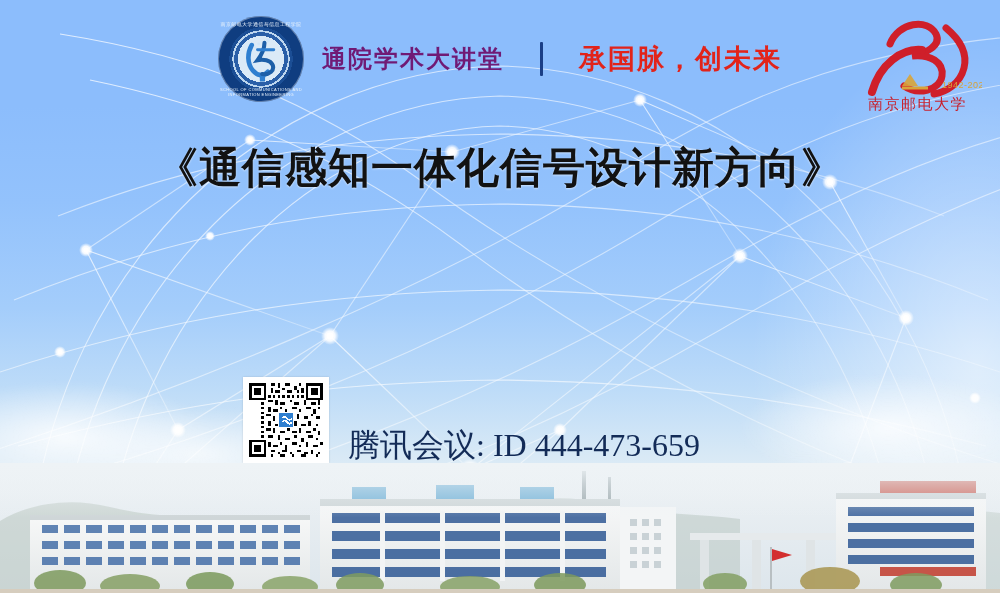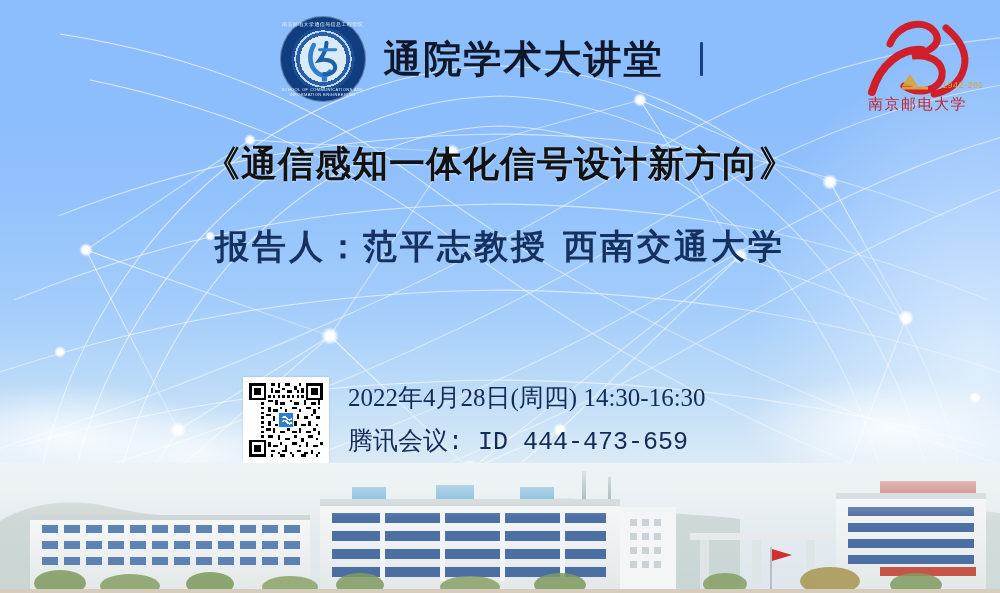--- a/index.html
+++ b/index.html
@@ -68,41 +68,41 @@
     font-family:"Liberation Sans",sans-serif;
   }
   .school-logo .ring-text-top{top:5px;}
   .school-logo .ring-text-bottom{bottom:5px;font-size:4px;}
   .school-logo .mark{
     position:absolute;left:50%;top:50%;transform:translate(-50%,-50%);
     width:58px;height:58px;
   }
 
   .header-title{
-    font-size:38px;font-weight:700;color:#0f172a;
+    font-size:24px;font-weight:700;color:#701a75;
     letter-spacing:2px;white-space:nowrap;
     font-family:"DejaVu Serif","Liberation Serif",serif;
   }
   .header-divider{
     width:3px;height:34px;background:#1b3f86;margin:0 18px;border-radius:1px;
   }
   .header-slogan{
     font-size:27px;font-weight:700;color:#e2231a;
     letter-spacing:2px;white-space:nowrap;
     font-family:"DejaVu Serif","Liberation Serif",serif;
   }
 
   .anniv-logo{
     position:absolute;right:18px;top:8px;width:132px;height:108px;
   }
 
   
   .title{
     position:absolute;left:0;right:0;top:140px;text-align:center;
-    font-size:36px;font-weight:700;color:#121212;letter-spacing:1px;
+    font-size:42px;font-weight:700;color:#121212;letter-spacing:1px;
     font-family:"DejaVu Serif","Liberation Serif",serif;
     text-shadow:0 1px 2px rgba(255,255,255,.5);
   }
   .speaker{
     position:absolute;left:0;right:0;top:224px;text-align:center;
     font-size:34px;font-weight:700;color:#15315f;letter-spacing:3px;
     font-family:"DejaVu Serif","Liberation Serif",serif;
   }
   .cred{
     position:absolute;left:0;right:0;text-align:center;
@@ -120,22 +120,22 @@
   }
   .qr svg{display:block;width:100%;height:100%;}
 
   .datetime{
     position:absolute;left:348px;top:381px;
     font-size:25px;color:#132b57;letter-spacing:0px;white-space:nowrap;
     font-family:"Liberation Serif","DejaVu Serif",serif;
   }
   .meeting{
     position:absolute;left:348px;top:424px;
-    font-size:25px;color:#132b57;letter-spacing:0px;white-space:nowrap;
-    font-family:Liberation Mono, monospace;
+    font-size:32px;color:#132b57;letter-spacing:0px;white-space:nowrap;
+    font-family:Liberation Serif, serif;
   }
 
   
   .campus{
     position:absolute;left:0;bottom:0;width:1000px;height:130px;
     overflow:hidden;
   }
   .campus .haze{
     position:absolute;inset:0;
     background:linear-gradient(180deg, rgba(238,243,246,1) 0%, rgba(238,243,246,.55) 16%, rgba(238,243,246,0) 42%);
@@ -267,38 +267,38 @@
           <circle cx="62" cy="18" r="3.4" fill="#cfe6fa"></circle>
           <circle cx="46" cy="24" r="2.4" fill="#cfe6fa"></circle>
           <circle cx="40" cy="30" r="1.8" fill="#cfe6fa"></circle>
           <rect x="48" y="80" width="9" height="9" rx="1.5" fill="#2f7fd0"></rect>
         </svg>
         <div class="ring-text-bottom">SCHOOL OF COMMUNICATIONS AND INFORMATION ENGINEERING</div>
       </div>
 
       <div class="header-title">通院学术大讲堂</div>
       <div class="header-divider"></div>
+      <div class="header-slogan">承国脉，创未来</div>
     </div>
   </div>
 
   <svg class="anniv-logo" viewBox="0 0 132 108">
     <g fill="none" stroke="#cf1f2a" stroke-width="7" stroke-linecap="round">
       <path d="M40 36 C48 14 78 10 86 26 C92 38 74 46 62 48 C80 46 94 54 92 68 C90 82 68 88 54 78"></path>
       <path d="M96 20 C108 30 118 44 114 60 C110 76 96 84 84 86"></path>
     </g>
     <path d="M22 84 C30 56 52 40 72 42" fill="none" stroke="#cf1f2a" stroke-width="8" stroke-linecap="round"></path>
     <path d="M60 66 L68 78 L52 78 Z" fill="#d8a43a" opacity=".9"></path>
     <path d="M52 80 L78 80" stroke="#d8a43a" stroke-width="3"></path>
     <text x="92" y="80" font-family="Liberation Sans, sans-serif" font-size="9" fill="#d8a43a" letter-spacing="0.5">1942-2022</text>
     <text x="18" y="101" font-family="DejaVu Serif, serif" font-size="15" fill="#c8202c" letter-spacing="1.5">南京邮电大学</text>
   </svg>
 
   <div class="title">《通信感知一体化信号设计新方向》</div>
 
-  <div class="speaker">报告人：范平志教授  西南交通大学</div>
 
 
   <div class="qr">
     <svg viewBox="0 0 33 33" shape-rendering="crispEdges">
       <rect width="33" height="33" fill="#ffffff"></rect>
       <g fill="#000000">
 
         <rect x="1" y="1" width="7" height="7"></rect>
           <rect x="2" y="2" width="5" height="5" fill="#fff"></rect>
           <rect x="3" y="3" width="3" height="3"></rect>
@@ -409,21 +409,20 @@
           <rect x="29" y="31" width="1" height="1"></rect>
       </g>
 
       <rect x="13" y="13" width="7" height="7" fill="#ffffff"></rect>
       <rect x="13.5" y="13.5" width="6" height="6" fill="#2f7fd0"></rect>
       <path d="M15 17.4 q1 -1.4 2 0 q1 1.4 2 0" stroke="#ffffff" stroke-width="0.7" fill="none"></path>
       <path d="M15 15.8 q1 -1.3 2 0 q1 1.3 2 0" stroke="#ffffff" stroke-width="0.7" fill="none"></path>
     </svg>
   </div>
 
-  <div class="datetime">2022年4月28日(周四) 14:30-16:30</div>
   <div class="meeting">腾讯会议: ID 444-473-659</div>
 
   <div class="campus">
     <svg viewBox="0 0 1000 130" preserveAspectRatio="none" width="1000" height="130">
       <defs>
         <linearGradient id="skyf" x1="0" y1="0" x2="0" y2="1">
           <stop offset="0%" stop-color="#eef2f5"></stop>
           <stop offset="100%" stop-color="#dde6ec"></stop>
         </linearGradient>
         <linearGradient id="bldg" x1="0" y1="0" x2="0" y2="1">

